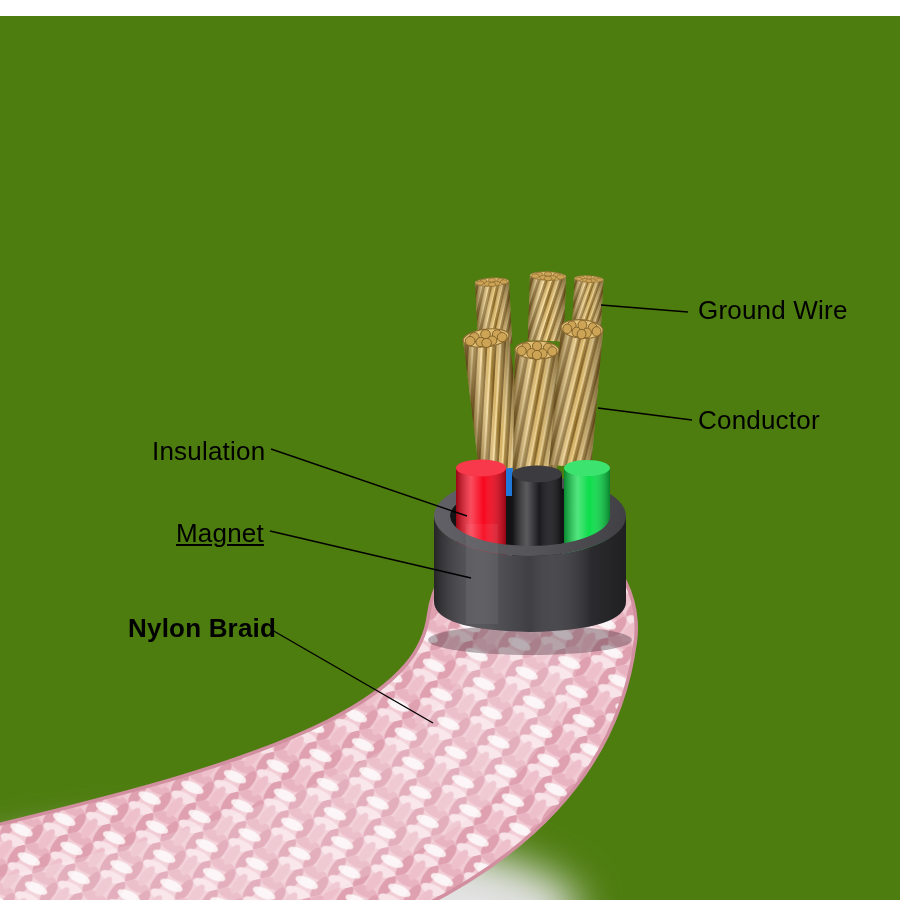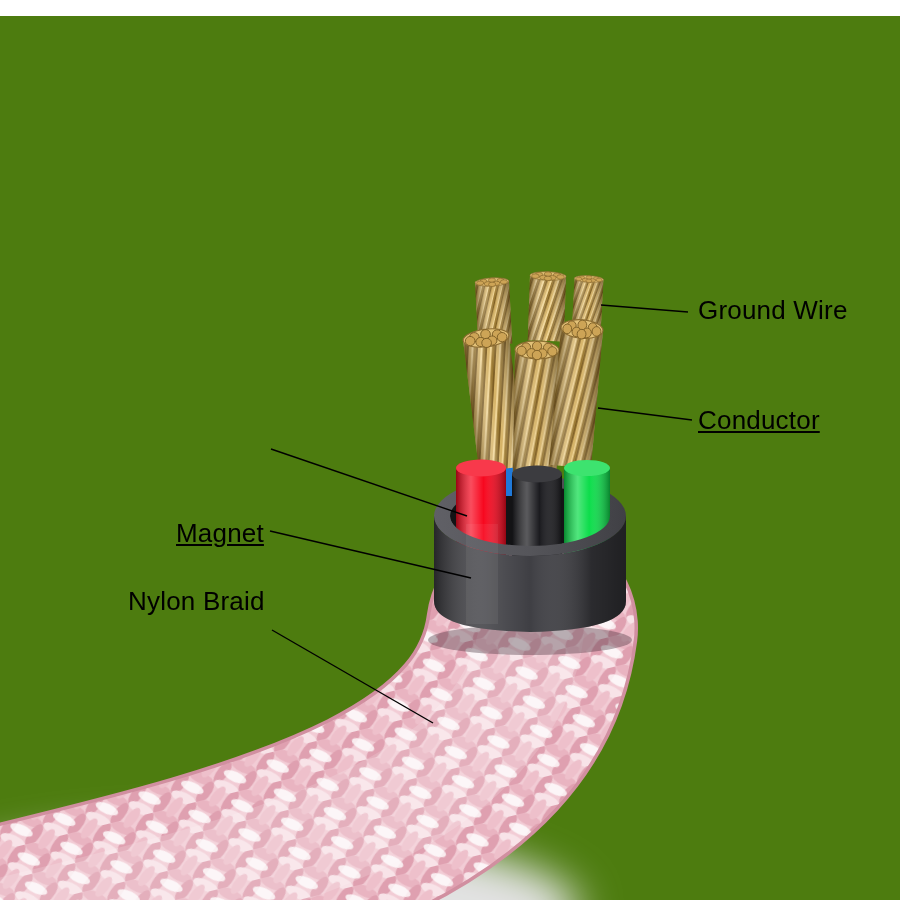--- a/index.html
+++ b/index.html
@@ -14,24 +14,24 @@
   .stage svg{position:absolute;left:0;top:0;}
   .lbl{
     position:absolute;
     font-size:26px;
     line-height:30px;
     color:#000000;
     white-space:nowrap;
     letter-spacing:0.2px;
   }
   .lbl-ground   {left:698px; top:279px;}
-  .lbl-conductor{left:698px; top:389px;text-decoration:underline;}
+  .lbl-conductor{left:698px; top:389px;}
   .lbl-insulation{left:152px; top:420px;}
   .lbl-magnet   {left:176px; top:502px;text-decoration:underline;}
-  .lbl-braid    {left:128px; top:570px;}
+  .lbl-braid    {left:128px; top:597px;font-weight:bold;}
 </style>
 </head>
 <body>
 
 <div class="stage">
 
   <svg width="900" height="900" viewBox="0 0 900 900" xmlns="http://www.w3.org/2000/svg">
     <defs>
       <filter id="soft" x="-60%" y="-60%" width="220%" height="220%">
         <feGaussianBlur stdDeviation="20"></feGaussianBlur>
@@ -160,15 +160,16 @@
       <line x1="688" y1="296" x2="601" y2="289"></line>
       <line x1="692" y1="404" x2="598" y2="392"></line>
       <line x1="271" y1="433" x2="467" y2="500"></line>
       <line x1="270" y1="515" x2="471" y2="562"></line>
       <line x1="272" y1="614" x2="433" y2="707"></line>
     </g>
   </svg>
 
   <div class="lbl lbl-ground">Ground Wire</div>
   <div class="lbl lbl-conductor">Conductor</div>
+  <div class="lbl lbl-insulation">Insulation</div>
   <div class="lbl lbl-magnet">Magnet</div>
   <div class="lbl lbl-braid">Nylon Braid</div>
 </div>
 
 </body></html>

